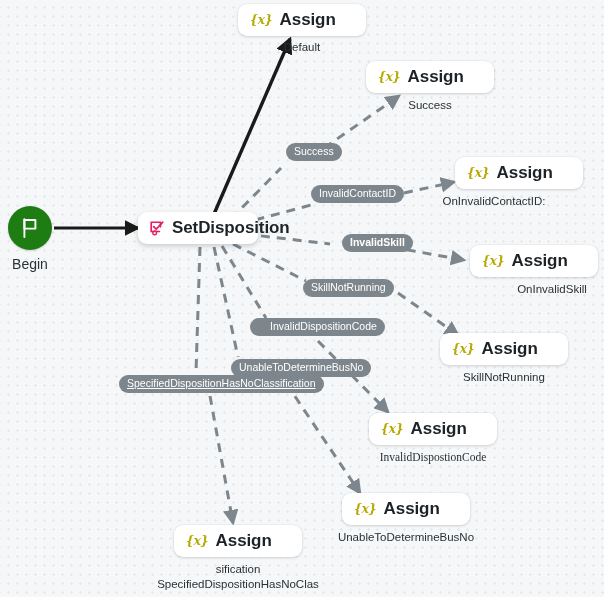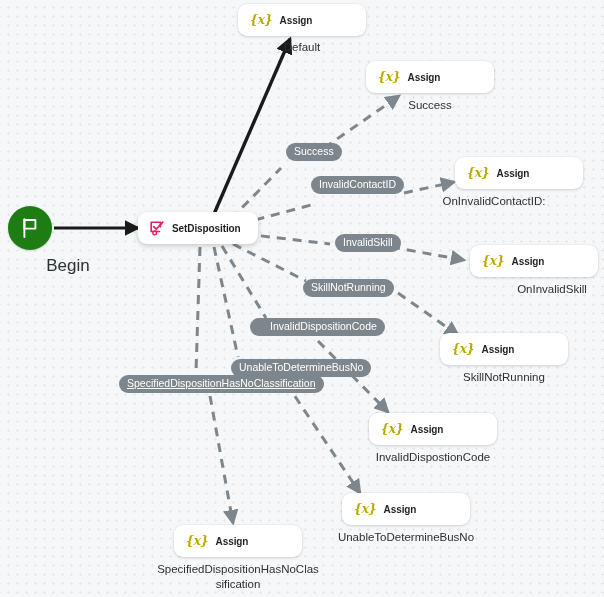--- a/index.html
+++ b/index.html
@@ -33,45 +33,44 @@
     border-radius: 50%;
     background: #1d7d12;
     display: flex;
     align-items: center;
     justify-content: center;
     box-shadow: 0 1px 2px rgba(0,0,0,.16);
   }
   .begin-label {
     position: absolute;
     text-align: center;
-    font-size: 17px;
+    font-size: 14px;
     color: #2b3135;
     white-space: nowrap;
-    margin-left: 38px;
   }
   
   .node {
     position: absolute;
     background: #ffffff;
     border-radius: 9px;
     box-shadow: 0 1px 3px rgba(20,30,40,.16), 0 0 0 0.5px rgba(20,30,40,.04);
     display: flex;
     align-items: center;
     padding: 0 12px;
     box-sizing: border-box;
     height: 32px;
   }
   .node .node-icon {
     flex: 0 0 auto;
     display: flex;
     align-items: center;
     margin-right: 7px;
   }
   .node .node-title {
-    font-size: 10px;
+    font-size: 17px;
     font-weight: bold;
     color: #1d2226;
     letter-spacing: -0.1px;
     white-space: nowrap;
   }
   .node.primary {
     box-shadow: 0 2px 5px rgba(20,30,40,.20);
   }
   .node-caption {
     position: absolute;
@@ -211,46 +210,46 @@
     <span class="node-title">Assign</span>
   </div>
   <div class="node-caption" style="left:440px; top:370px; width:128px;">SkillNotRunning</div>
 
   <div class="node" style="left:369px; top:413px; width:128px;">
     <span class="node-icon">
       <span class="assign-glyph">{x}</span>
     </span>
     <span class="node-title">Assign</span>
   </div>
-  <div class="node-caption" style="left:362px; top:450px; width:142px;">InvalidDispostionCode</div>
+  <div class="node-caption" style="left:362px; top:450px; width:142px;font-family:Liberation Serif, serif;">InvalidDispostionCode</div>
 
   <div class="node" style="left:342px; top:493px; width:128px;">
     <span class="node-icon">
       <span class="assign-glyph">{x}</span>
     </span>
     <span class="node-title">Assign</span>
   </div>
   <div class="node-caption" style="left:327px; top:530px; width:158px;">UnableToDetermineBusNo</div>
 
   <div class="node" style="left:174px; top:525px; width:128px;">
     <span class="node-icon">
       <span class="assign-glyph">{x}</span>
     </span>
     <span class="node-title">Assign</span>
   </div>
   <div class="node-caption" style="left:155px; top:562px; width:166px;">
+    <div>sification</div>
     <div>SpecifiedDispositionHasNoClas</div>
-    <div>sification</div>
   </div>
 
   <div class="pill" style="left:286px; top:143px;">Success</div>
 
-  <div class="pill" style="left:311px; top:176px;">InvalidContactID</div>
-
-  <div class="pill" style="left:335px; top:234px;">InvalidSkill</div>
+  <div class="pill" style="left:311px; top:185px;">InvalidContactID</div>
+
+  <div class="pill" style="left:342px; top:234px;font-weight:bold;">InvalidSkill</div>
 
   <div class="pill" style="left:303px; top:279px;">SkillNotRunning</div>
 
   <div class="pill" style="left:250px; top:318px;padding-left:20px;">InvalidDispositionCode</div>
 
   <div class="pill" style="left:231px; top:359px;">UnableToDetermineBusNo</div>
 
   <div class="pill" style="left:119px; top:375px;text-decoration:underline;">SpecifiedDispositionHasNoClassification</div>
 
 </div>

